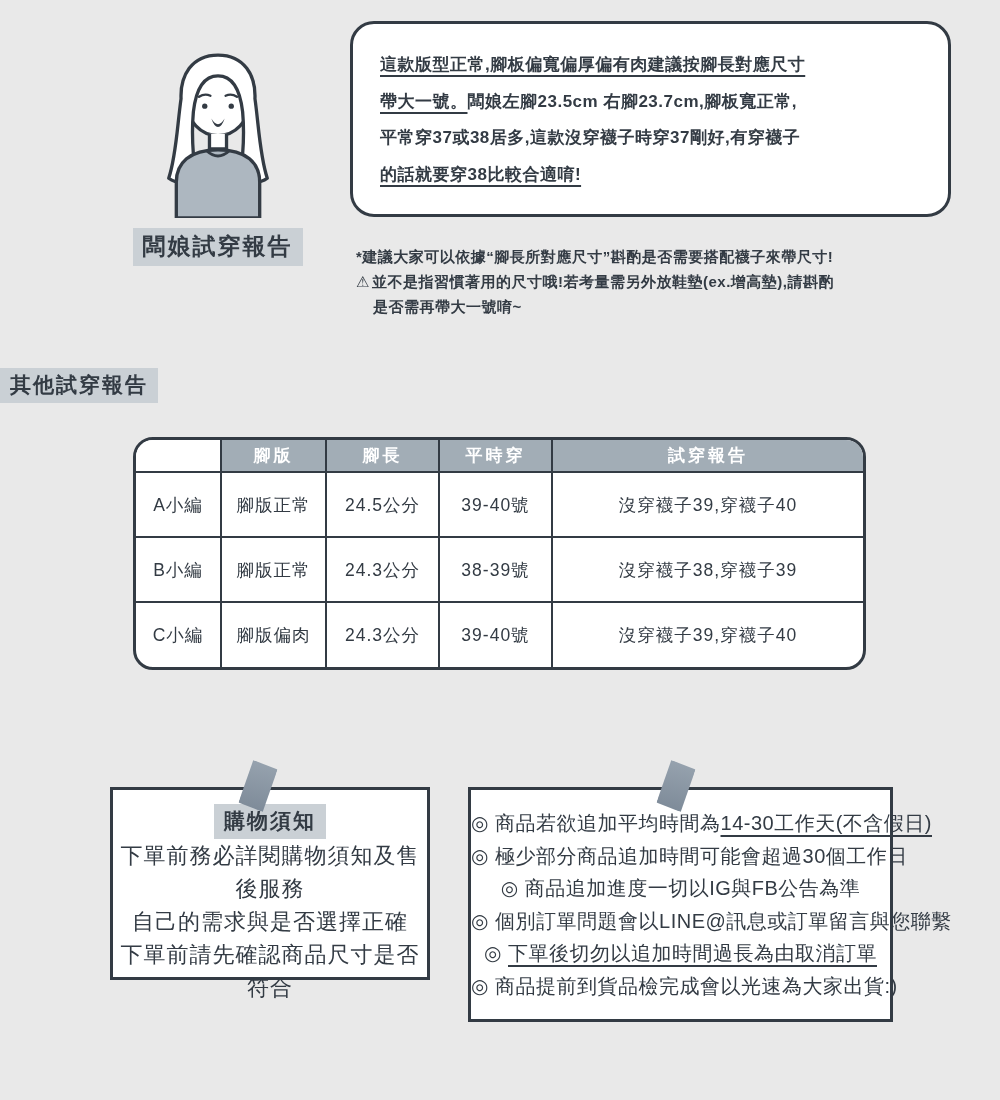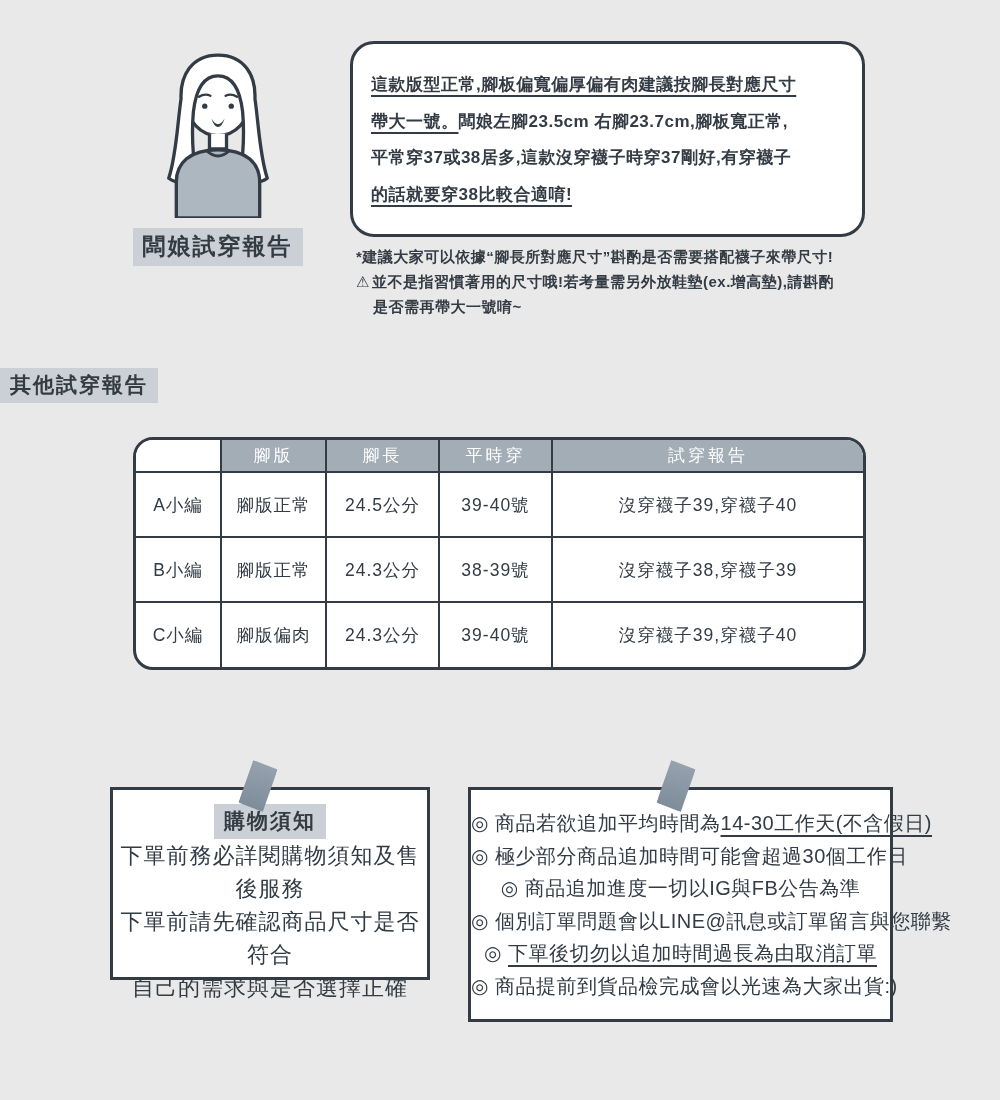--- a/index.html
+++ b/index.html
@@ -6,43 +6,43 @@
   body { width:1000px; height:1100px; font-family:"Liberation Sans","DejaVu Sans",sans-serif; }
   .page { position:relative; width:1000px; height:1100px; background:#e9e9e9; color:#333b44; overflow:hidden; }
 
   
   .avatar-wrap { position:absolute; left:130px; top:38px; width:175px; text-align:center; }
   .avatar-wrap svg { display:block; margin:0 auto; }
   .hl { background:#cad0d5; padding:3px 10px 4px; display:inline-block; }
   .avatar-label { margin-top:10px; font-size:23px; font-weight:700; letter-spacing:2px; }
 
   
-  .bubble { position:absolute; left:350px; top:41px; width:515px; height:196px;
-            background:#fff; border:3px solid #333b44; border-radius:24px; padding:23px 18px; }
+  .bubble { position:absolute; left:350px; top:21px; width:601px; height:196px;
+            background:#fff; border:3px solid #333b44; border-radius:24px; padding:23px 27px; }
   .bubble p { font-size:17px; font-weight:600; line-height:36.5px; letter-spacing:.5px; white-space:nowrap; }
   .u { text-decoration:underline; text-underline-offset:5px; text-decoration-thickness:1.5px; }
 
   
   .note { position:absolute; left:356px; top:244px; width:525px; font-size:15px; font-weight:700;
           line-height:25px; letter-spacing:.5px; }
   .note .indent { padding-left:17px; }
   .warn-icon { font-size:15px; margin-right:2px; }
 
   
   .other-title-wrap { position:absolute; left:0; top:368px; width:1000px; text-align:left; }
   .section-title { font-size:21px; font-weight:700; letter-spacing:2px; }
 
   
   .table-box { position:absolute; left:133px; top:437px; width:733px; background:#fff;
                border:3px solid #333b44; border-radius:20px; overflow:hidden; }
   .table-box table { width:100%; border-collapse:collapse; table-layout:fixed; }
   .table-box th, .table-box td { text-align:center; border-right:2.5px solid #333b44; border-bottom:2.5px solid #333b44; }
   .table-box th:last-child, .table-box td:last-child { border-right:none; }
   .table-box tbody tr:last-child th, .table-box tbody tr:last-child td { border-bottom:none; }
-  .table-box thead th { height:32px; background:#a2adb6; color:#fff; font-size:17px; font-weight:400; letter-spacing:3px; }
+  .table-box thead th { height:32px; background:#a2adb6; color:#fff; font-size:17px; font-weight:700; letter-spacing:3px; }
   .table-box thead th.blank { background:#fff; }
   .table-box tbody th, .table-box tbody td { height:65px; font-size:17.5px; font-weight:500; letter-spacing:1px; }
 
   
   .shop-box { position:absolute; left:110px; top:787px; width:320px; height:193px;
               background:#fff; border:3px solid #333b44; text-align:center; padding-top:14px; }
   .shop-title { font-size:21px; font-weight:700; letter-spacing:2px; }
   .shop-lines { font-size:22px; font-weight:500; line-height:33px; letter-spacing:1px; }
 
   .order-box { position:absolute; left:468px; top:787px; width:425px; height:235px;
@@ -135,22 +135,22 @@
           </tr>
         </tbody>
     </table>
   </div>
 
   <div class="shop-box">
     <div class="tape tape-left"></div>
     <span class="shop-title hl">購物須知</span>
     <div class="shop-lines">
       <p>下單前務必詳閱購物須知及售後服務</p>
+      <p>自己的需求與是否選擇正確</p>
       <p>下單前請先確認商品尺寸是否符合</p>
-      <p>自己的需求與是否選擇正確</p>
     </div>
   </div>
 
   <div class="order-box">
     <div class="tape tape-right"></div>
     <ul id="notices-list">
         <li><span>◎ </span><span>商品若欲追加平均時間為</span><span class="u">14-30工作天(不含假日)</span></li>
         <li><span>◎ </span><span>極少部分商品追加時間可能會超過30個工作日</span></li>
         <li><span>◎ </span><span>商品追加進度一切以IG與FB公告為準</span></li>
         <li><span>◎ </span><span>個別訂單問題會以LINE@訊息或訂單留言與您聯繫</span></li>

